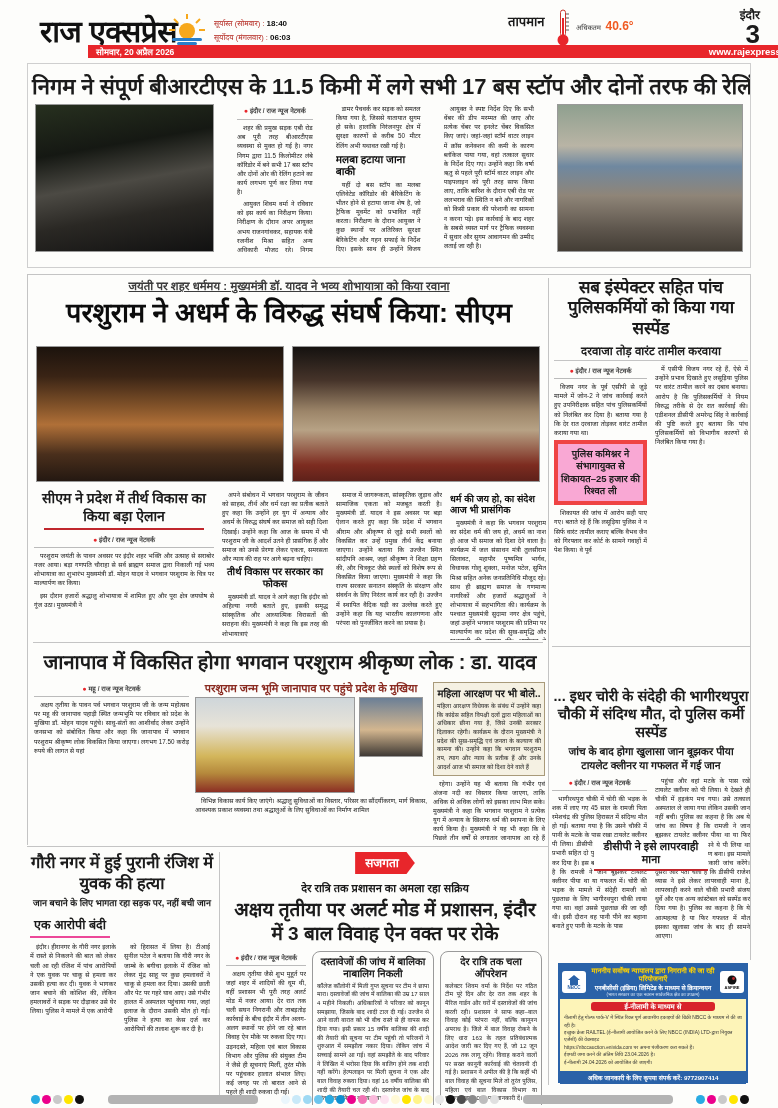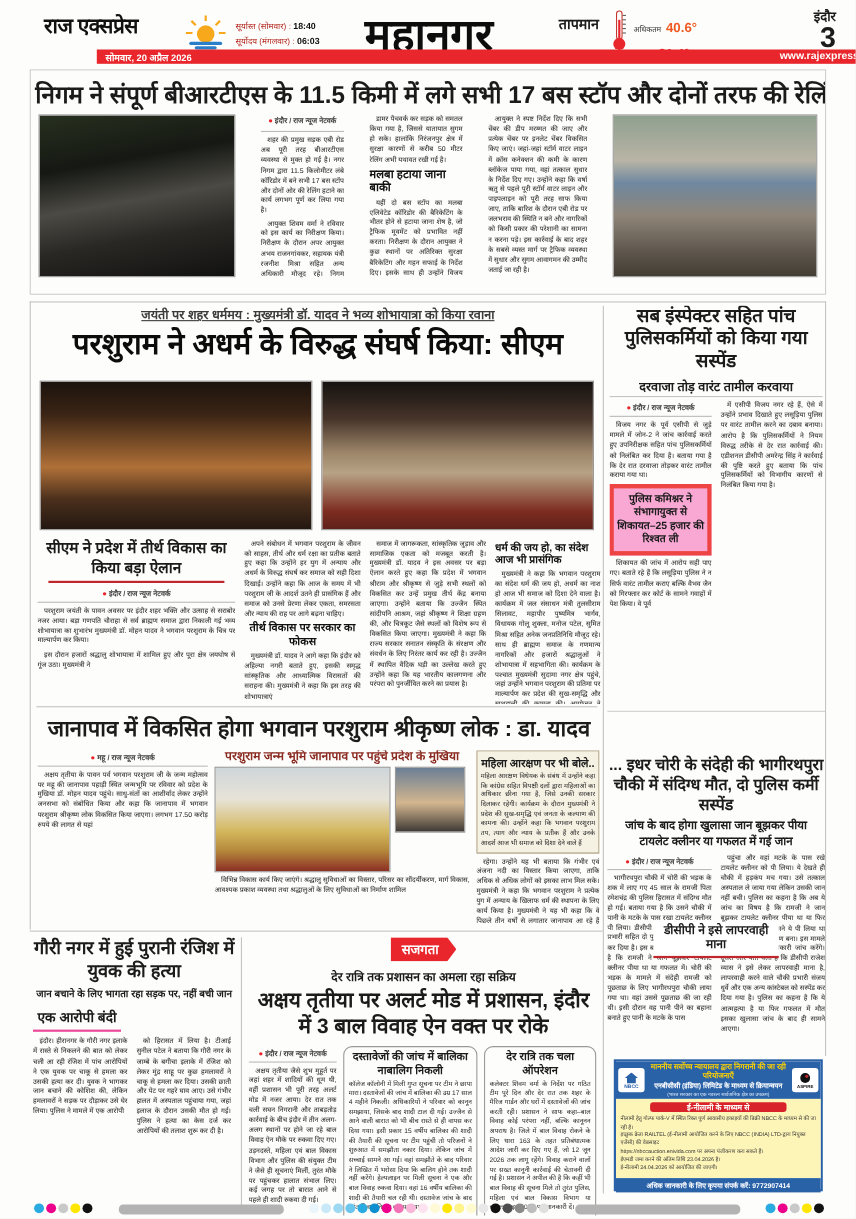--- a/index.html
+++ b/index.html
@@ -18,21 +18,21 @@
   .regdot { width:9px; height:9px; border-radius:50%; display:inline-block; margin:0 1px; }
   .regbar { width:150px; height:9px; border-radius:4px; background:#b3b3b3; display:inline-block; }
   .story-box { border:1px solid #cfcfcf; }
   .nowrap { white-space:nowrap; overflow:hidden; }
 </style>
 </head>
 <body>
 
 <div class="page">
 
-  <div class="abs" style="left:40px; top:10px; font-size:19px; font-weight:bold; letter-spacing:-0.5px; color:#111;">राज एक्सप्रेस</div>
+  <div class="abs" style="left:40px; top:10px; font-size:30px; font-weight:bold; letter-spacing:-0.5px; color:#111;">राज एक्सप्रेस</div>
 
   <div class="abs" style="left:166px; top:12px;">
     <svg width="42" height="34" viewBox="0 0 42 34">
       <g stroke="#f7a81b" stroke-width="2">
         <line x1="21" y1="2" x2="21" y2="7"></line>
           <line x1="8" y1="7" x2="12" y2="11"></line>
           <line x1="34" y1="7" x2="30" y2="11"></line>
         <line x1="3" y1="18" x2="9" y2="18"></line>
           <line x1="39" y1="18" x2="33" y2="18"></line>
       </g>
@@ -42,21 +42,20 @@
     </svg>
   </div>
 
   <div class="abs" style="left:214px; top:17px; line-height:1.8;">
     <div style="font-size:7.5px;"><span style="color:#b3261e;">सूर्यास्त (सोमवार) :</span>
       <span class="hl" style="font-size:8px;">18:40</span></div>
     <div style="font-size:7.5px;"><span style="color:#b3261e;">सूर्योदय (मंगलवार) :</span>
       <span class="hl" style="font-size:8px;">06:03</span></div>
   </div>
 
-  <div class="abs" style="left:280px; top:2px; width:220px; text-align:center; font-size:40px; font-weight:bold; color:#0d0d0d;">महानगर</div>
 
   <div class="abs" style="left:508px; top:12px; font-size:13px; font-weight:bold;">तापमान</div>
 
   <div class="abs" style="left:556px; top:8px;">
     <svg width="14" height="38" viewBox="0 0 14 38">
       <rect x="4.5" y="2" width="5" height="26" rx="2.5" fill="#fff" stroke="#c8372d" stroke-width="1"></rect>
       <rect x="6" y="10" width="2" height="18" fill="#e8262b"></rect>
       <circle cx="7" cy="32" r="5.5" fill="#e8262b"></circle>
       <g stroke="#333" stroke-width="0.8">
           <line x1="10" y1="6" x2="13" y2="6"></line>

